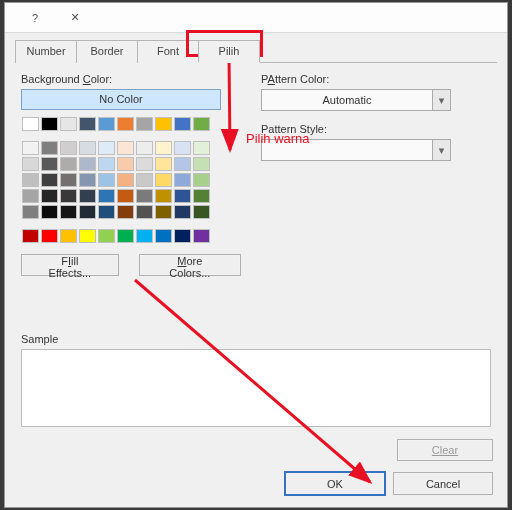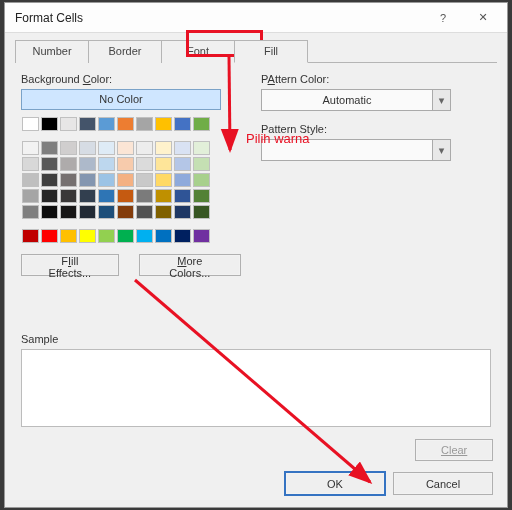--- a/index.html
+++ b/index.html
@@ -41,21 +41,21 @@
       cursor: pointer;
     }
     .tabs {
       display: flex;
       margin: 6px 10px 0 10px;
       border-bottom: 1px solid #b5b5b5;
       position: relative;
     }
     .tab {
       padding: 4px 6px 5px 6px;
-      width: 74px;
+      width: 62px;
       text-align: center;
       border: 1px solid #b5b5b5;
       border-bottom: none;
       margin-right: -1px;
       background: #f0f0f0;
       color: #444;
       font-size: 11px;
       cursor: pointer;
       position: relative;
       top: 1px;
@@ -166,21 +166,21 @@
     .footer .ok-btn {
       border: 1px solid #3573c2;
       outline: 1px solid #3573c2;
     }
     .clear-row {
       position: absolute;
       right: 14px;
       top: 436px;
     }
     .clear-row .std-btn {
-      width: 78px;
+      width: 96px;
       color: #999;
       text-decoration: underline;
     }
     .annot {
       position: absolute;
       color: #e81123;
       font-size: 13px;
       pointer-events: none;
       font-family: sans-serif;
     }
@@ -191,34 +191,33 @@
       width: 512px;
       height: 510px;
       pointer-events: none;
     }
   </style>
 </head>
 <body>
 
 <div class="dialog">
   <div class="titlebar">
-    <div class="title">Format Cells</div>
     <div class="btn">
         <span>?</span>
       </div>
     <div class="btn">
         <span>✕</span>
       </div>
   </div>
 
   <div class="tabs">
     <div class="tab">Number</div>
     <div class="tab">Border</div>
     <div class="tab">Font</div>
-    <div class="tab active">Fill</div>
+    <div class="tab active">Pilih</div>
   </div>
 
   <div class="content">
     <div class="col-left">
       <div class="label">
         <span>Background </span><span class="u">C</span><span>olor:</span>
       </div>
       <div class="nocolor-btn">No Color</div>
 
       <div class="palette" id="palette">

